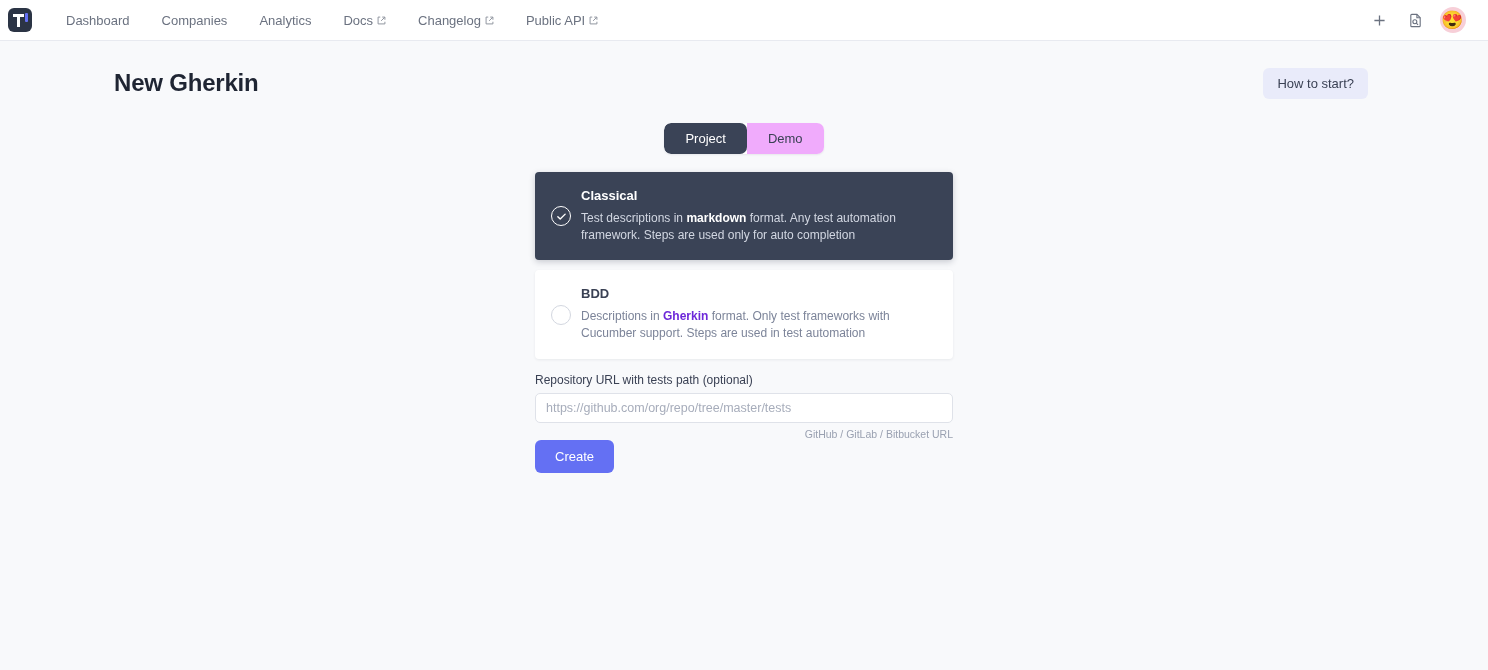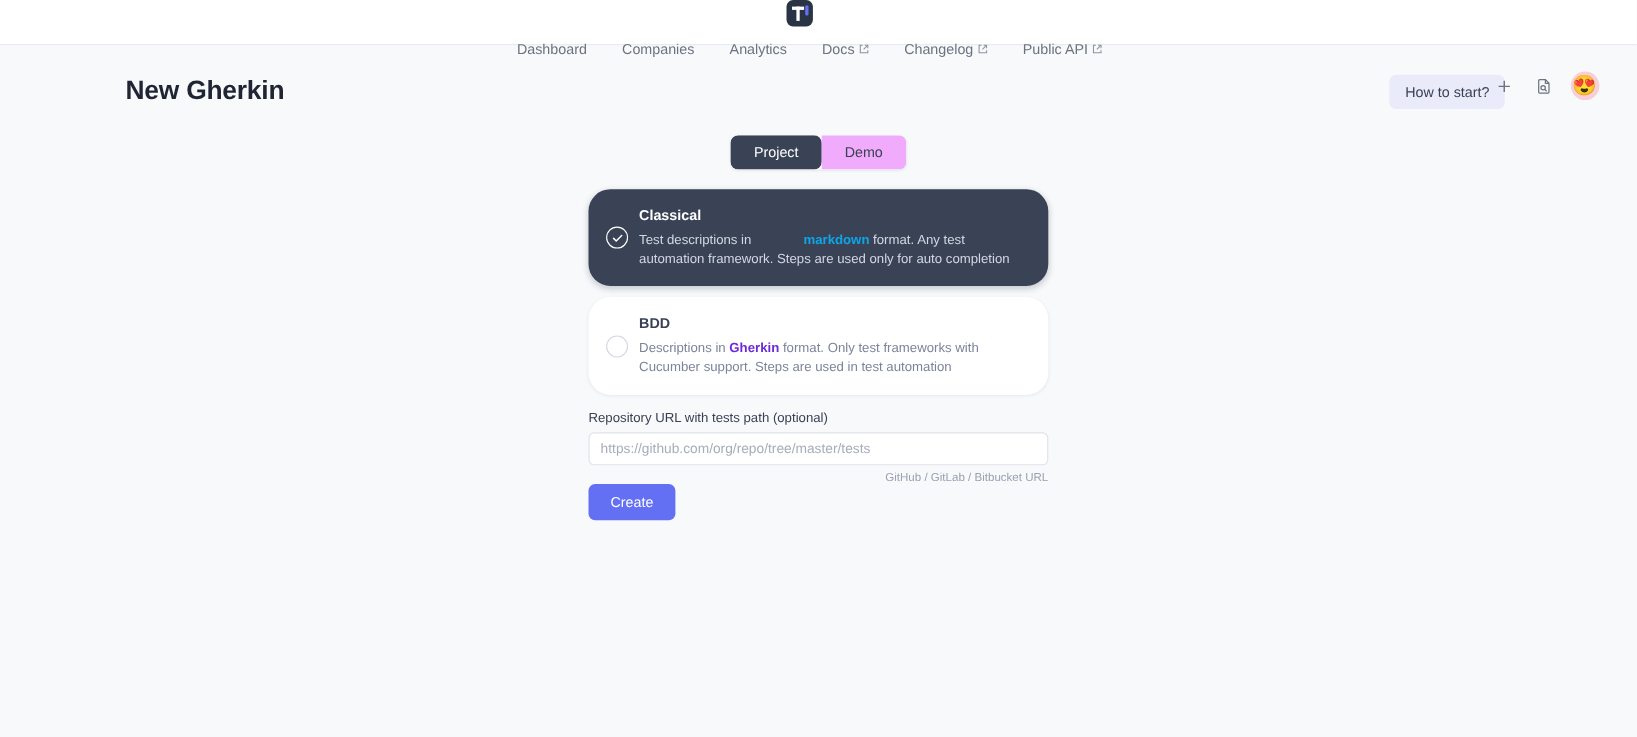--- a/index.html
+++ b/index.html
@@ -17,23 +17,22 @@
     -webkit-font-smoothing: antialiased;
   }
 
   
   .navbar {
     height: 41px;
     background: #ffffff;
     border-bottom: 1px solid #e8eaf0;
     display: flex;
     align-items: center;
-    padding: 0 24px 0 8px;
+    padding: 0 12px 0 8px;
     position: relative;
-    flex-direction: column;
   }
 
   .logo {
     width: 24px;
     height: 24px;
     border-radius: 6px;
     background: #2b3445;
     display: flex;
     align-items: center;
     justify-content: center;
@@ -185,21 +184,21 @@
     line-height: 1;
   }
   .tab.active {
     background: #3a4356;
     color: #ffffff;
     border-radius: 7px;
   }
 
   
   .opt-card {
-    border-radius: 20px;
+    border-radius: 4px;
     padding: 16px 18px 16px 16px;
     display: flex;
     align-items: center;
     gap: 10px;
     margin-bottom: 10px;
     cursor: pointer;
   }
   .opt-card.selected {
     background: #3a4356;
     color: #ffffff;
@@ -235,21 +234,21 @@
     margin-bottom: 6px;
     line-height: 1.2;
   }
   .opt-desc {
     font-size: 12px;
     line-height: 1.45;
   }
   .opt-card.selected .opt-desc { color: #d2d7e2; }
   .opt-card.unselected .opt-desc { color: #7c8499; }
   .opt-desc b { font-weight: bold; }
-  .opt-card.selected .opt-desc b { color: #0ea5e9; margin-left: 44px; }
+  .opt-card.selected .opt-desc b { color: #ffffff; }
   .opt-card.unselected .opt-desc b { color: #6d28d9; }
 
   
   .field { margin-top: 14px; }
   .field-label {
     font-size: 12px;
     color: #3a4154;
     margin-bottom: 6px;
     display: block;
   }

